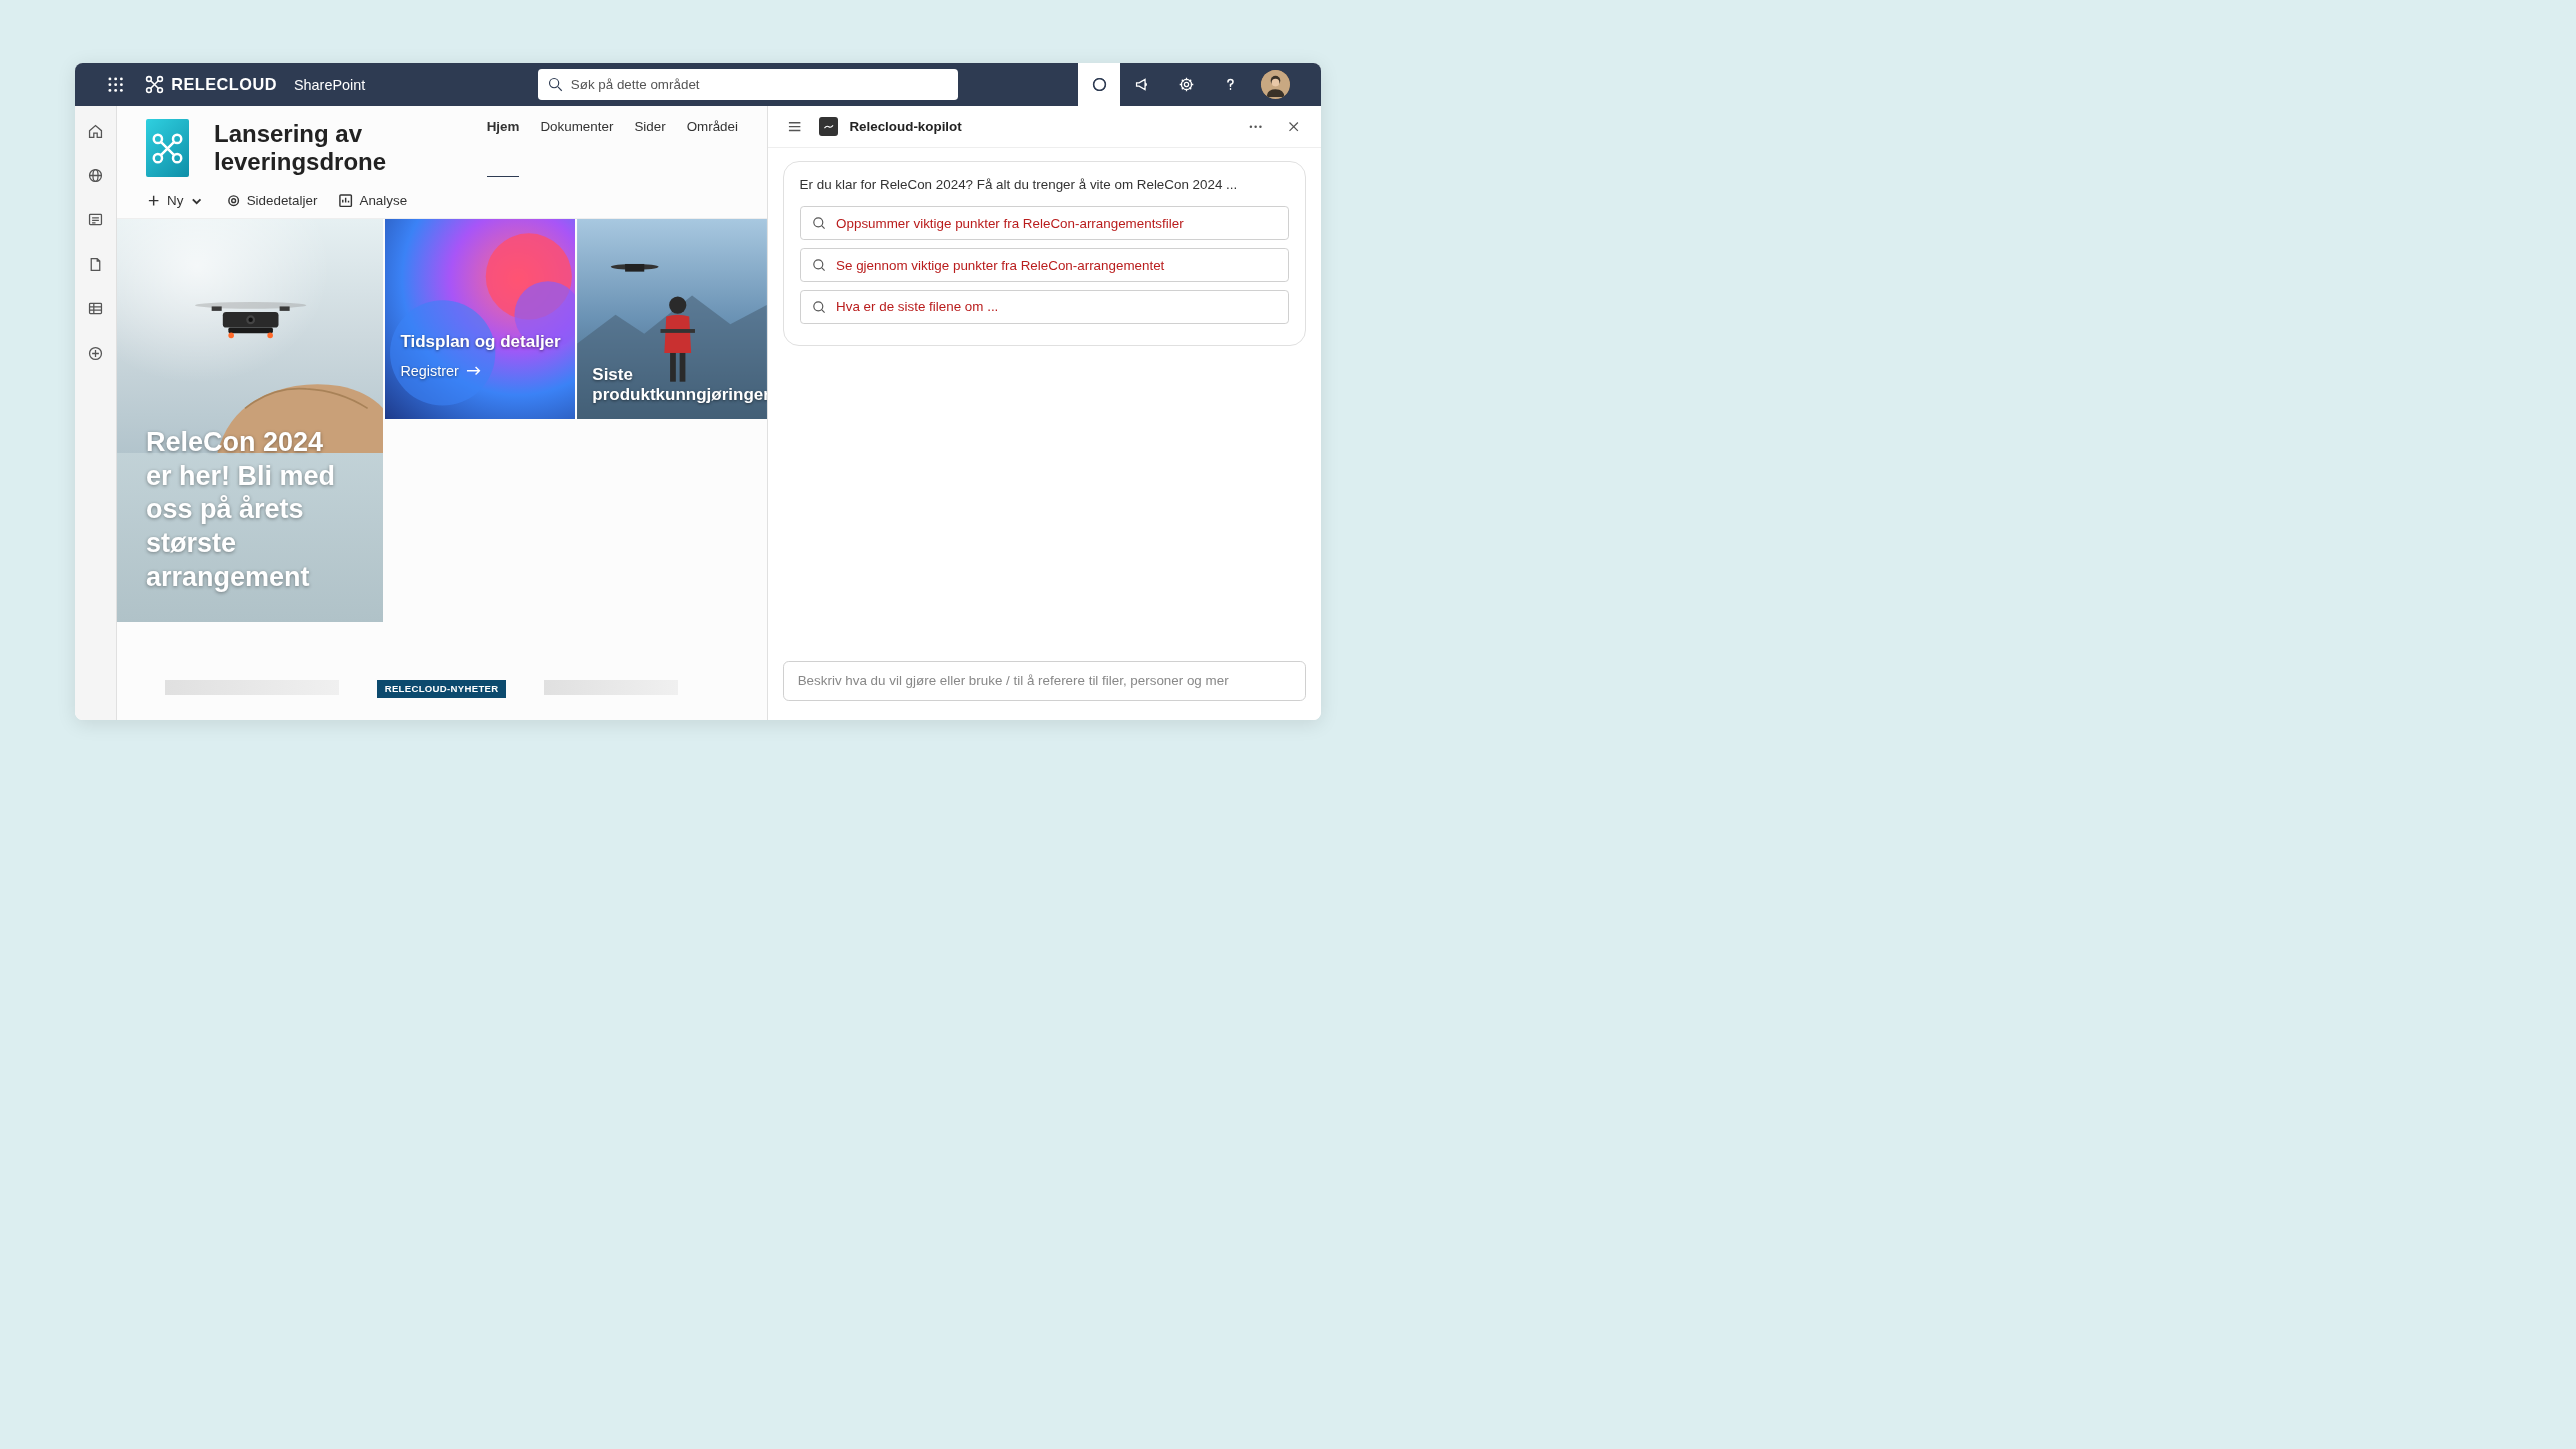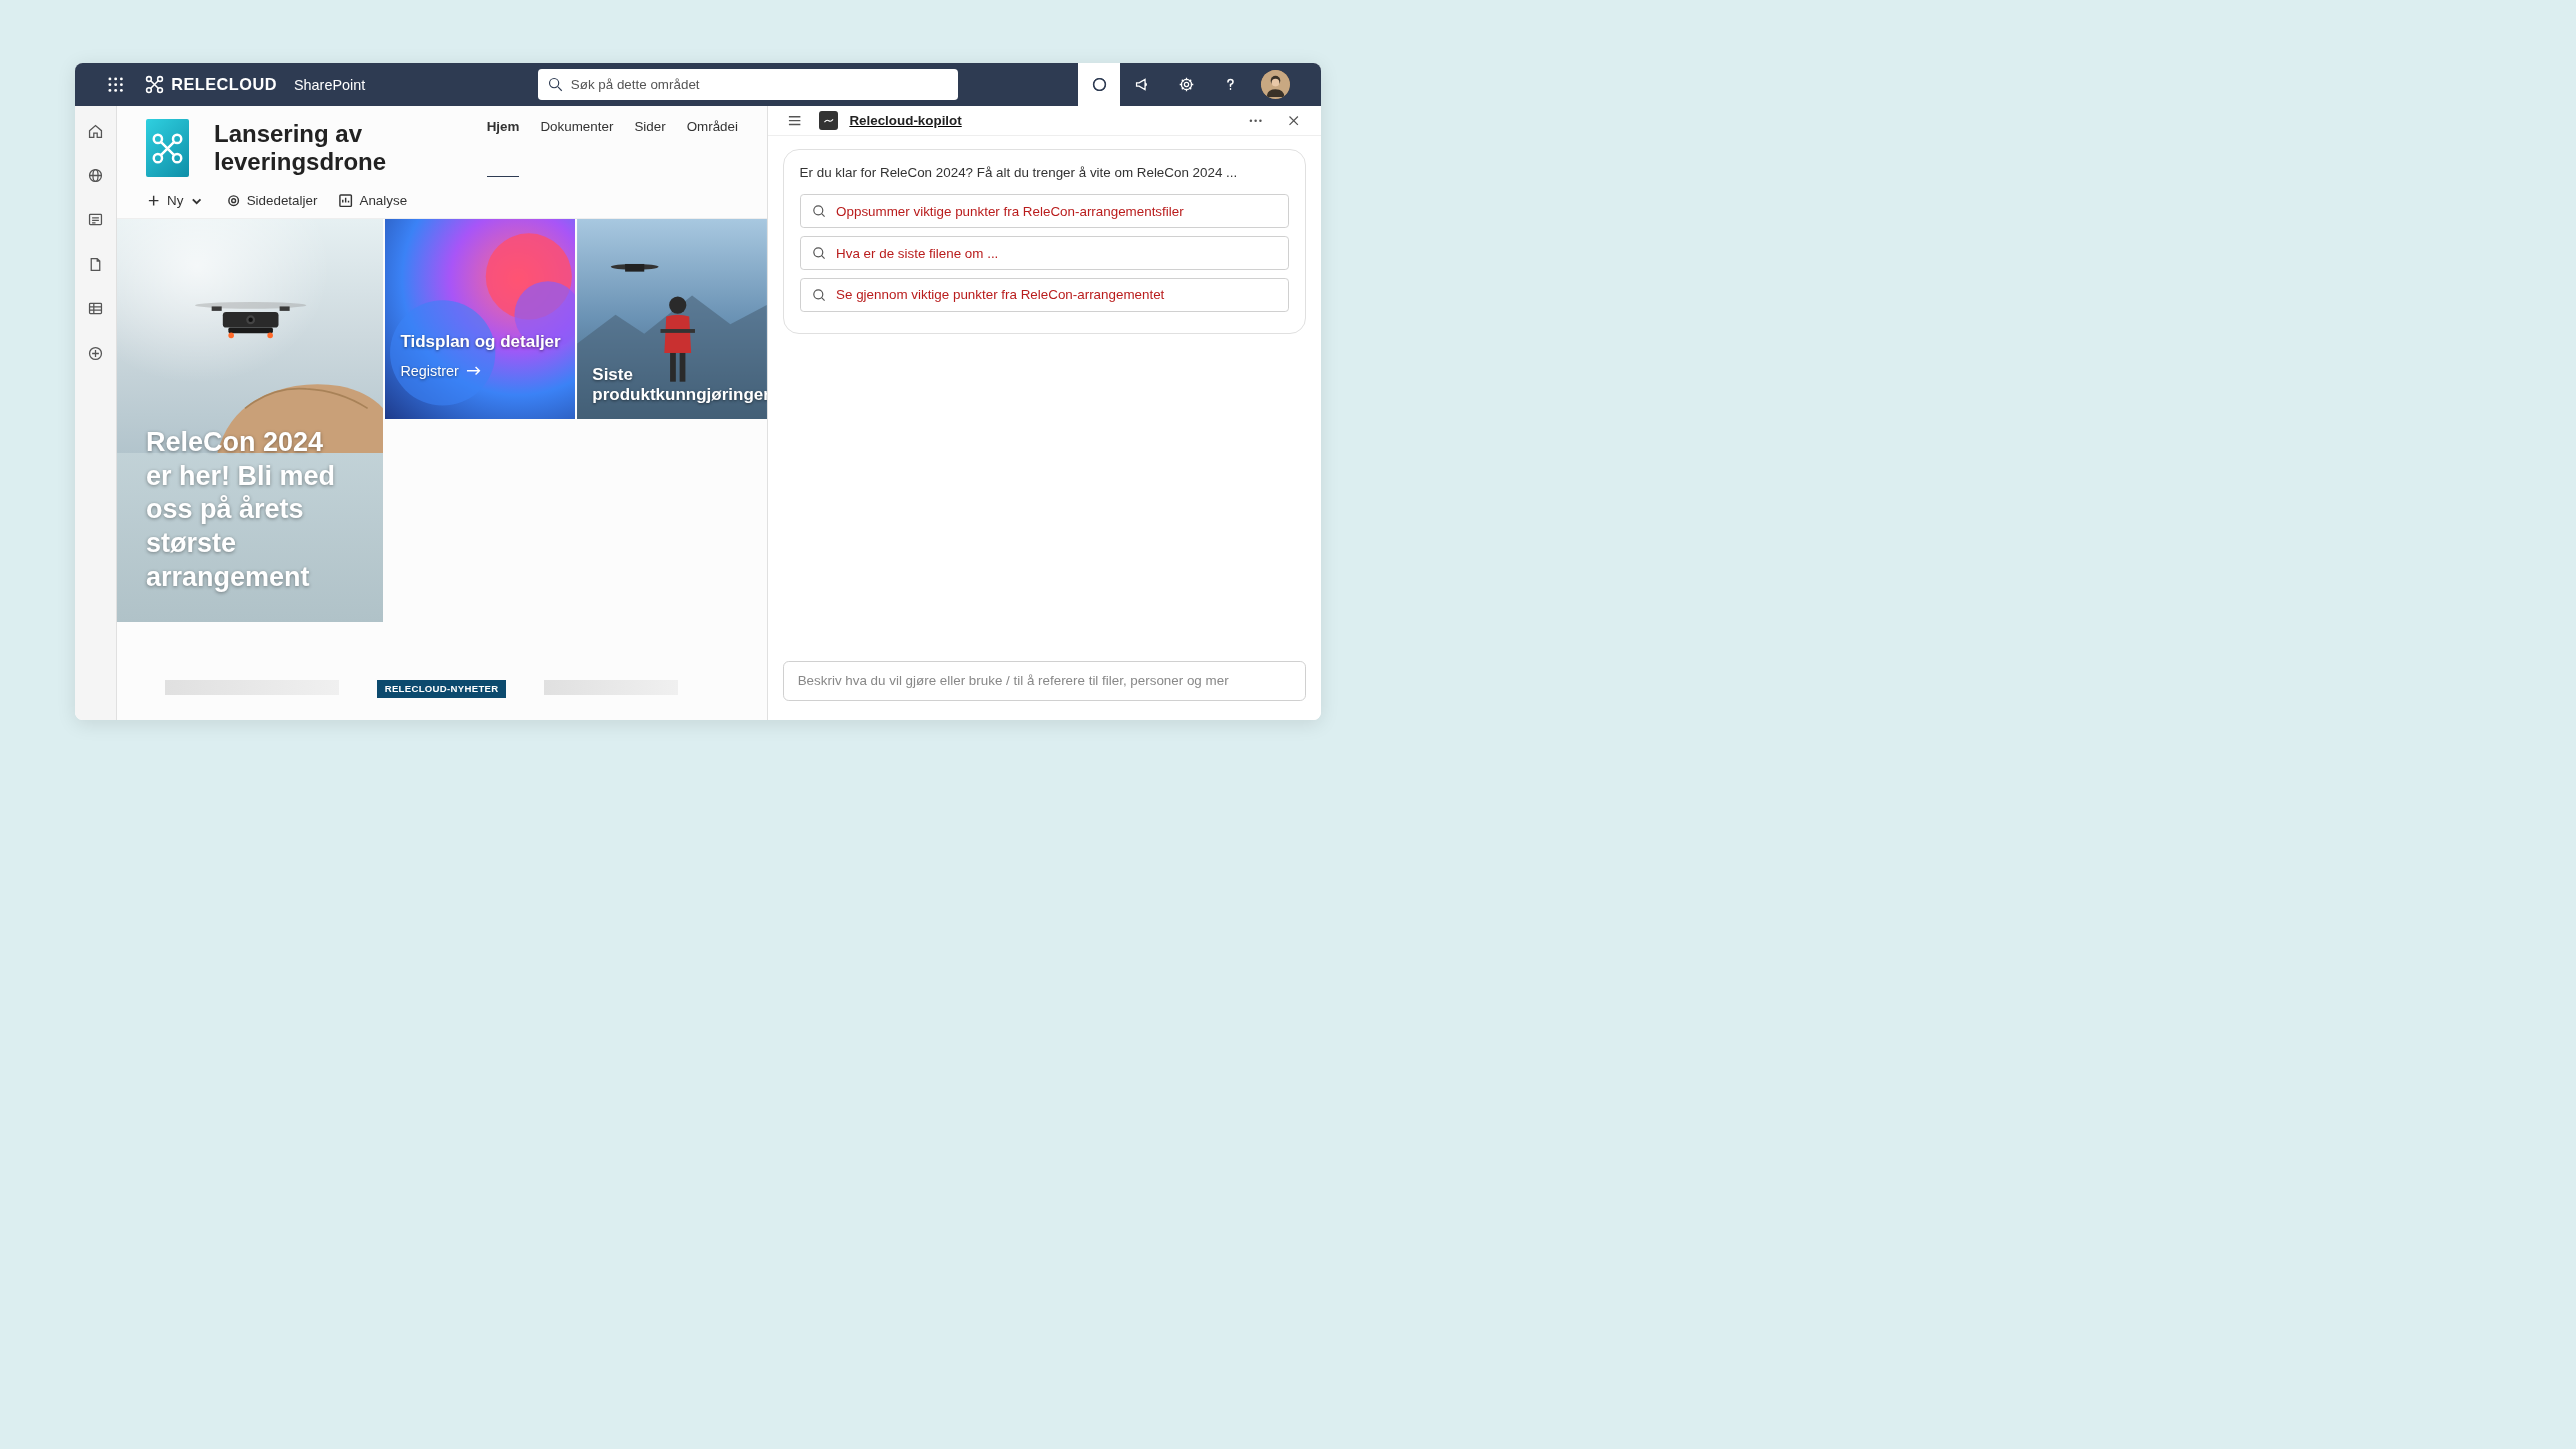--- a/index.html
+++ b/index.html
@@ -60,21 +60,21 @@
 .hero-card-link { position: absolute; left: 15.3px; top: 144px; font-size: 14.4px; display: flex; align-items: center; gap: 7.7px; text-shadow: 0 1px 2.9px rgba(0,0,0,0.5); }
 .hero-card-2 .hero-card-title { bottom: 13.4px; }
 
 .news-row { display: flex; gap: 38px; padding: 58px 48px 0; }
 .news-img { width: 174px; height: 15.3px; background: linear-gradient(90deg,#e0e0e0,#f0f0f0); }
 .news-item { display: flex; flex-direction: column; gap: 7.7px; }
 .news-badge { background: #0c4a6e; color: #fff; font-size: 9.6px; font-weight: 600; padding: 3.8px 7.7px; display: inline-block; width: fit-content; letter-spacing: 0.3px; }
 
 
 .copilot { width: 554px; background: #fff; border-left: 1px solid #e0e0e0; display: flex; flex-direction: column; flex-shrink: 0; }
-.copilot-header { height: 30px; display: flex; align-items: center; padding: 0 13.4px; gap: 11px; border-bottom: 1px solid #eee; text-decoration: underline; }
+.copilot-header { height: 42px; display: flex; align-items: center; padding: 0 13.4px; gap: 11px; border-bottom: 1px solid #eee; }
 .copilot-menu-btn, .copilot-more-btn, .copilot-close-btn { width: 27px; height: 27px; display: flex; align-items: center; justify-content: center; cursor: pointer; border-radius: 3.8px; color: #555; }
 .copilot-badge { width: 19px; height: 19px; background: #333; border-radius: 2.9px; display: flex; align-items: center; justify-content: center; }
 .copilot-title { font-size: 13.4px; font-weight: 600; color: #222; flex: 1; }
 .copilot-body { flex: 1; padding: 13.4px 15.3px; overflow-y: auto; }
 .copilot-card { border: 1px solid #e0e0e0; border-radius: 16px; padding: 13.4px 15.3px; background: #fff; }
 .copilot-intro { font-size: 13.4px; color: #333; margin-bottom: 11.5px; line-height: 1.4; }
 .suggestion { border: 1px solid #d0d0d0; border-radius: 3.8px; padding: 8.6px 11.5px; margin-bottom: 7.7px; display: flex; align-items: flex-end; gap: 9.6px; cursor: pointer; font-size: 13.4px; color: #b91c1c; }
 .suggestion svg { width: 14.4px; height: 14.4px; stroke: #555; fill: none; flex-shrink: 0; }
 .copilot-input-wrap { padding: 0 15.3px 15.3px; }
 .copilot-input { width: 100%; border: 1px solid #d0d0d0; border-radius: 5.8px; padding: 11.5px 13.4px; font-size: 13.4px; outline: none; resize: none; font-family: inherit; }
@@ -375,28 +375,28 @@
                 <circle cx="7" cy="7" r="5" stroke-width="1.3"></circle>
                 <path d="M11 11 L14 14" stroke-width="1.3"></path>
               </svg>
             <span>Oppsummer viktige punkter fra ReleCon-arrangementsfiler</span>
           </div>
           <div class="suggestion">
             <svg viewBox="0 0 16 16">
                 <circle cx="7" cy="7" r="5" stroke-width="1.3"></circle>
                 <path d="M11 11 L14 14" stroke-width="1.3"></path>
               </svg>
-            <span>Hva er de siste filene om ...</span>
+            <span>Se gjennom viktige punkter fra ReleCon-arrangementet</span>
           </div>
           <div class="suggestion">
             <svg viewBox="0 0 16 16">
                 <circle cx="7" cy="7" r="5" stroke-width="1.3"></circle>
                 <path d="M11 11 L14 14" stroke-width="1.3"></path>
               </svg>
-            <span>Se gjennom viktige punkter fra ReleCon-arrangementet</span>
+            <span>Hva er de siste filene om ...</span>
           </div>
         </div>
       </div>
       <div class="copilot-input-wrap">
         <textarea class="copilot-input" rows="1" placeholder="Beskriv hva du vil gjøre eller bruke / til å referere til filer, personer og mer" style=""></textarea>
       </div>
     </div>
 
   </div>
 </div>

